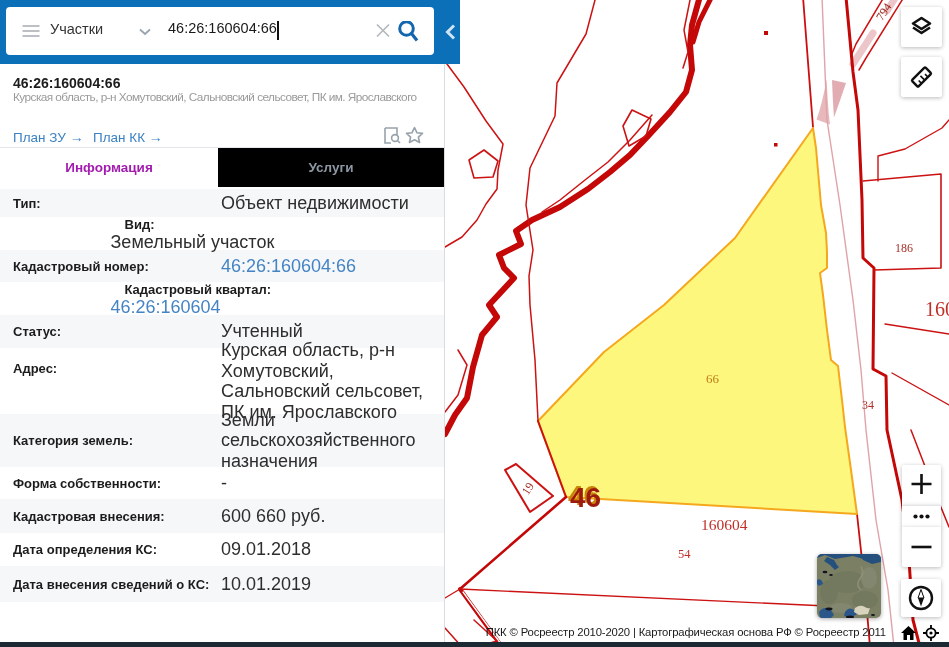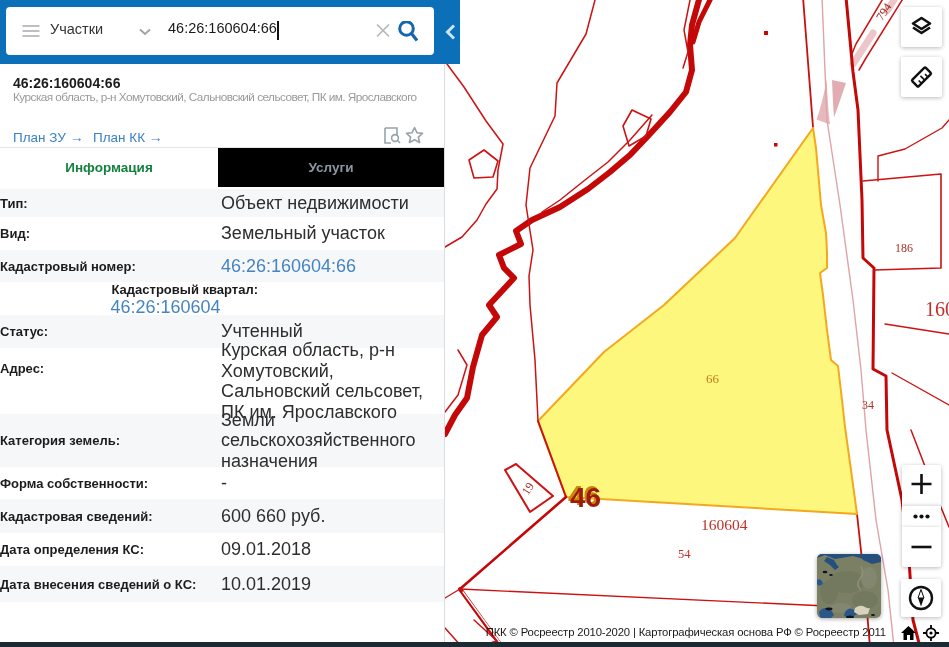--- a/index.html
+++ b/index.html
@@ -6,21 +6,21 @@
  font-family:"Liberation Sans",sans-serif;background:#fff;}
 #stage{position:relative;width:949px;height:647px;overflow:hidden;}
 #mapsvg{position:absolute;left:0;top:0;z-index:1;}
 .btn{position:absolute;background:#fff;box-shadow:0 1px 4px rgba(0,0,0,.28);border-radius:2px;z-index:3;}
 #panel{position:absolute;left:0;top:0;width:444px;height:642px;background:#fff;z-index:5;
  border-right:1px solid #d9dde1;}
 #header{position:absolute;left:0;top:0;width:460px;height:64px;background:#0b70b8;z-index:6;}
 #searchbox{position:absolute;left:6px;top:7px;width:428px;height:48px;background:#fff;border-radius:4px;}
 #botbar{position:absolute;left:0;top:642px;width:949px;height:5px;background:#1c2b33;z-index:7;}
 .row{width:444px;display:flex;align-items:center;}
-.row .lbl{width:221px;white-space:nowrap;font-weight:bold;font-size:13px;color:#1c1c1c;box-sizing:border-box;}
+.row .lbl{width:221px;white-space:nowrap;padding-left:13px;font-weight:bold;font-size:13px;color:#1c1c1c;box-sizing:border-box;}
 .row .val{width:223px;padding-left:0px;font-size:18px;color:#2e2e2e;line-height:20.5px;box-sizing:border-box;}
 .tint{background:#f5f7f9;}
 .row .val.link{color:#4584c4;}
 </style>
 </head>
 <body>
 <div id="stage">
 
 <svg id="mapsvg" width="949" height="647" viewBox="0 0 949 647">
 
@@ -229,32 +229,32 @@
           <path d="M13.5,13.5 L16,16"></path>
         </g>
       </svg>
 
  <svg style="position:absolute;left:405px;top:126px;" width="19" height="18" viewBox="0 0 19 18">
         <path d="M9.5,1.5 L12,6.8 17.5,7.4 13.4,11.2 14.6,16.5 9.5,13.8 4.4,16.5 5.6,11.2 1.5,7.4 7,6.8 Z" fill="none" stroke="#98a2ac" stroke-width="1.6" stroke-linejoin="round"></path>
       </svg>
 
  <div style="position:absolute;left:0;top:147px;width:444px;height:1px;background:#e4e7ea;"></div>
 
- <div style="position:absolute;left:0;top:148px;width:218px;height:39px;background:#fff;display:flex;align-items:center;justify-content:center;font-size:13.5px;font-weight:bold;color:#15803d;">Информация</div>
+ <div style="position:absolute;left:0;top:148px;width:218px;height:39px;background:#fff;display:flex;align-items:center;justify-content:center;font-size:13.5px;font-weight:bold;color:#a21caf;">Информация</div>
 
  <div style="position:absolute;left:218px;top:148px;width:226px;height:39px;background:#000000;display:flex;align-items:center;justify-content:center;font-size:13.5px;font-weight:bold;color:#8d97a3;">Услуги</div>
 
  <div style="position:absolute;left:0;top:189px;">
 
   <div class="row tint" style="height:28px;">
           <div class="lbl">Тип:</div>
           <div class="val">Объект недвижимости</div>
         </div>
 
-  <div class="row" style="height:33px;">
+  <div class="row" style="height:33px;flex-direction:column;">
           <div class="lbl">Вид:</div>
           <div class="val">Земельный участок</div>
         </div>
 
   <div class="row tint" style="height:32px;">
           <div class="lbl">Кадастровый номер:</div>
           <div class="val link">46:26:160604:66</div>
         </div>
 
   <div class="row" style="height:33px;flex-direction:column;">
@@ -276,21 +276,21 @@
           <div class="lbl">Категория земель:</div>
           <div class="val">Земли сельскохозяйственного назначения</div>
         </div>
 
   <div class="row" style="height:32px;">
           <div class="lbl">Форма собственности:</div>
           <div class="val">-</div>
         </div>
 
   <div class="row tint" style="height:34px;">
-          <div class="lbl">Кадастровая сведений:</div>
+          <div class="lbl">Кадастровая внесения:</div>
           <div class="val">600 660 руб.</div>
         </div>
 
   <div class="row" style="height:33px;">
           <div class="lbl">Дата определения КС:</div>
           <div class="val">09.01.2018</div>
         </div>
 
   <div class="row tint" style="height:36px;">
           <div class="lbl">Дата внесения сведений о КС:</div>

